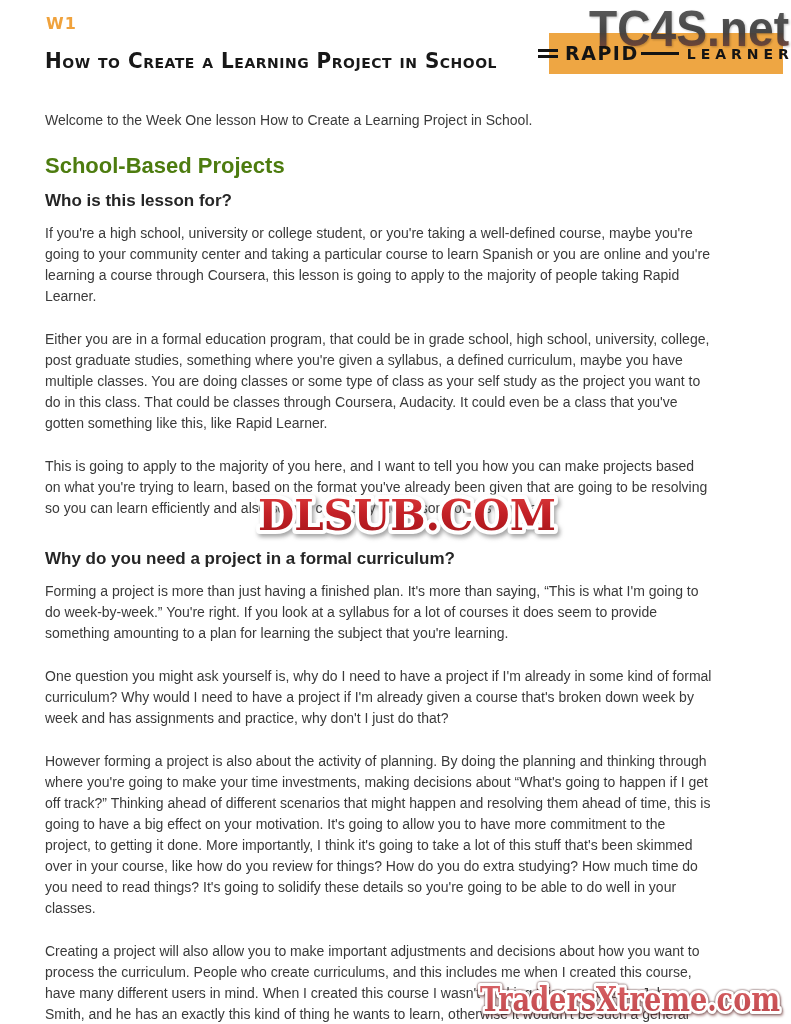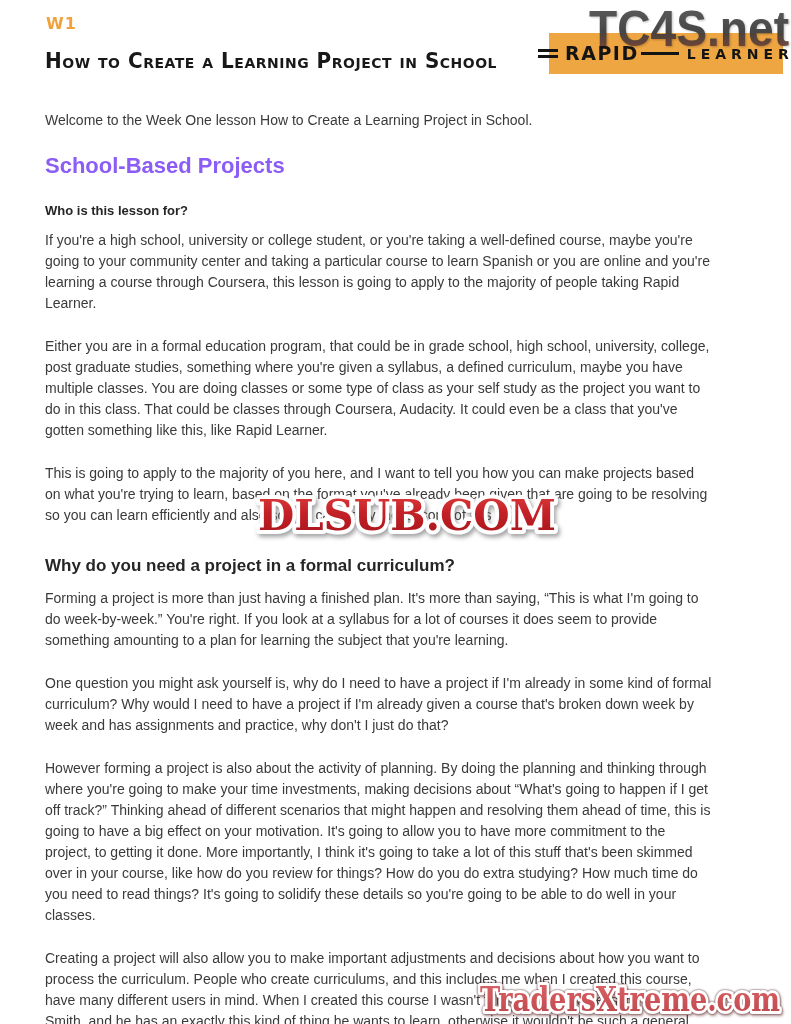--- a/index.html
+++ b/index.html
@@ -91,25 +91,25 @@
   .content {
     position: absolute; left: 0; top: 0;
     width: 757px; padding: 110px 45px 0 45px;
   }
   .content p {
     font-size: 14px; line-height: 21px;
     margin-bottom: 22px;
     color: #3a3a3a;
   }
   .content .h1 {
-    font-size: 22px; font-weight: 700; color: #8b5cf6;
-    margin-top: 20px; margin-bottom: 24px;
+    font-size: 22px; font-weight: 700; color: #4d7c0f;
+    margin-top: 20px; margin-bottom: 12px;
   }
   .content .h2 {
-    font-size: 13px; font-weight: 700; color: #262626;
+    font-size: 17px; font-weight: 700; color: #262626;
     margin-bottom: 12px;
   }
   .content .h3 {
     font-size: 17px; font-weight: 700; color: #262626;
     margin-top: 30px; margin-bottom: 12px;
   }
 </style>
 </head>
 <body>
 

